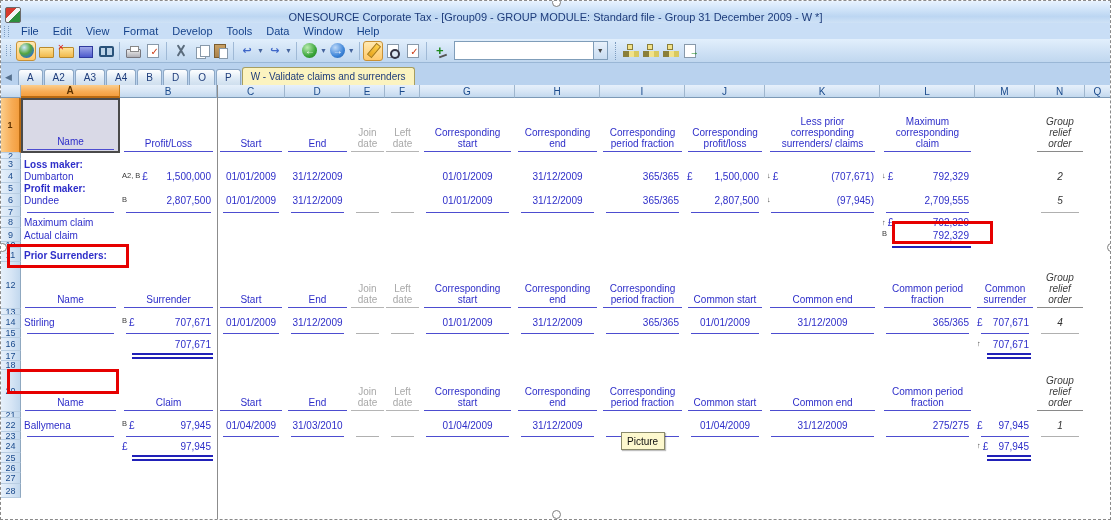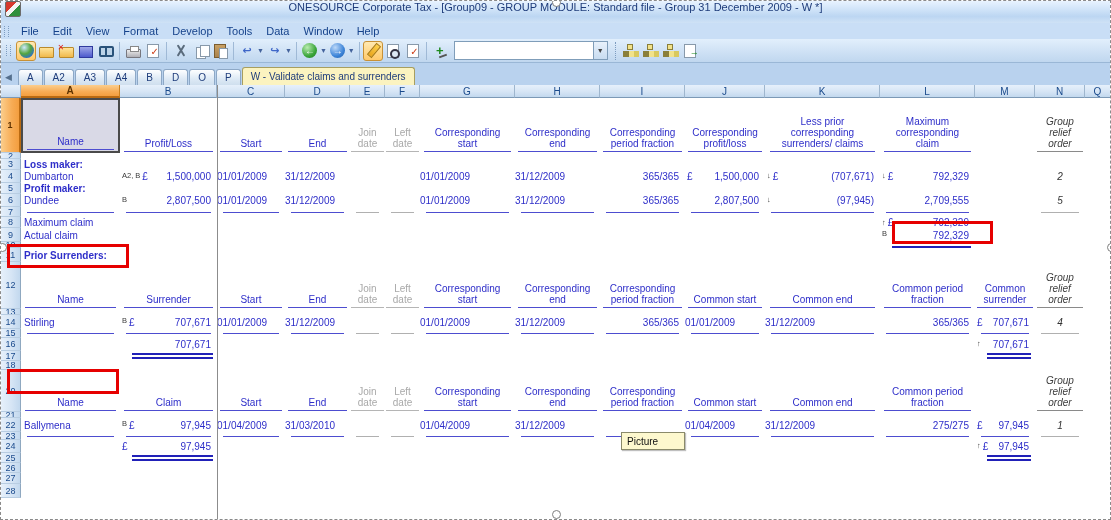--- a/index.html
+++ b/index.html
@@ -2,21 +2,21 @@
 <html><head>
 <meta charset="utf-8">
 <style>
   html,body{margin:0;padding:0;background:#fff;width:1111px;height:520px;overflow:hidden;
     font-family:"Liberation Sans","DejaVu Sans",sans-serif;}
   .stage{position:relative;width:1111px;height:520px;background:#fff;border:1px dashed #8a8a8a;box-sizing:border-box;overflow:hidden;}
 
   
   .titlebar{position:absolute;left:0;top:0;right:0;height:22px;
     background:linear-gradient(#e8f3ff,#cfe3f8 40%,#bcd6f2 70%,#cfe2f6);
-    border-bottom:1px solid #a9c4e0;display:flex;align-items:flex-start;}
+    border-bottom:1px solid #a9c4e0;display:flex;align-items:flex-end;}
   .appicon{width:14px;height:14px;margin-left:4px;border:1px solid #6b6b6b;border-radius:2px;
     background:linear-gradient(135deg,#d63a2e 0 38%,#f4f4f4 38% 58%,#2e8f3c 58% 100%);}
   .title{position:absolute;left:0;right:0;text-align:center;font-size:11px;color:#1e3c7b;}
 
   .menubar{position:absolute;left:0;top:22px;right:0;height:16px;background:#c9def6;
     display:flex;align-items:center;font-size:11px;color:#15428b;}
   .grip{width:3px;height:11px;border-left:1px dotted #7d9cc0;border-right:1px dotted #7d9cc0;margin:0 5px 0 3px;}
   .menu-item{padding:1px 7px;cursor:default;}
 
   .toolbar{position:absolute;left:0;top:38px;right:0;height:24px;
@@ -78,21 +78,21 @@
   .grow{position:relative;width:1111px;}
   .rowhdr{position:absolute;left:0;top:0;width:20px;height:100%;box-sizing:border-box;overflow:hidden;
     background:linear-gradient(90deg,#e6f0fb,#d6e5f5 55%,#c2d8ee);border-right:1px solid #8fa8c0;border-bottom:1px solid #b8cde2;
     color:#1a4a8c;font-size:9px;display:flex;align-items:center;justify-content:center;}
   .rowhdr.selrow{background:linear-gradient(90deg,#fbce8d,#f7ac55 60%,#f39e3f);border-right:2px solid #b96a12;color:#5e3200;font-weight:bold;}
   .paneline{position:absolute;left:216px;top:0;bottom:0;width:1px;background:#8c8c8c;z-index:3;}
 
   .cell{position:absolute;top:0;display:flex;align-items:center;font-size:10px;color:#2e2ec9;white-space:nowrap;box-sizing:border-box;}
   .k-lbl{justify-content:flex-start;padding-left:3px;}
   .k-lblb{justify-content:flex-start;padding-left:3px;font-weight:bold;}
-  .k-date{justify-content:flex-start;}
+  .k-date{justify-content:center;}
   .k-num{justify-content:flex-end;padding-right:6px;}
   .k-ord{justify-content:center;font-style:italic;color:#333;}
   .k-amt{padding:0 6px 0 2px;}
   .k-amt .v{margin-left:auto;}
   .mk{font-size:7.5px;color:#3a3a3a;align-self:flex-start;padding-top:1px;margin-right:2px;}
   .cur{margin-right:2px;}
   .k-hdr,.k-hdrg,.k-hdri{align-items:flex-end;justify-content:center;text-align:center;white-space:normal;line-height:11px;padding-bottom:1px;}
   .k-hdr .t,.k-hdrg .t,.k-hdri .t{display:block;width:92%;margin:0 auto;border-bottom:1px solid #4d4dd0;padding-bottom:2px;}
   .k-hdrg{color:#a8a8a8;} .k-hdrg .t{border-bottom-color:#b5b5b5;}
   .k-hdri{color:#3c3c3c;font-style:italic;} .k-hdri .t{border-bottom-color:#8a8a8a;}
@@ -781,20 +781,20 @@
           <div class="rowhdr">28</div>
         </div>
       </div>
     <div class="paneline" style="top:0;"></div>
   </div>
 
   <div id="overlays">
       <div class="redbox" style="left: 6px; top: 243px; width: 122px; height: 24px;"></div>
       <div class="redbox" style="left: 6px; top: 368px; width: 112px; height: 25px;"></div>
       <div class="redbox" style="left: 891px; top: 220px; width: 101px; height: 23px;"></div>
-      <div class="picture-obj" style="left: 620px; top: 431px; width: 64px; height: 18px;">Picture</div>
+      <div class="picture-obj" style="left: 620px; top: 431px; width: 44px; height: 18px;">Picture</div>
     </div>
 
   <div class="handle" style="left:551px;top:-3px;"></div>
   <div class="handle" style="left:551px;top:509px;"></div>
   <div class="handle" style="left:-3px;top:242px;"></div>
   <div class="handle" style="left:1106px;top:242px;"></div>
 </div>
 
 </body></html>

